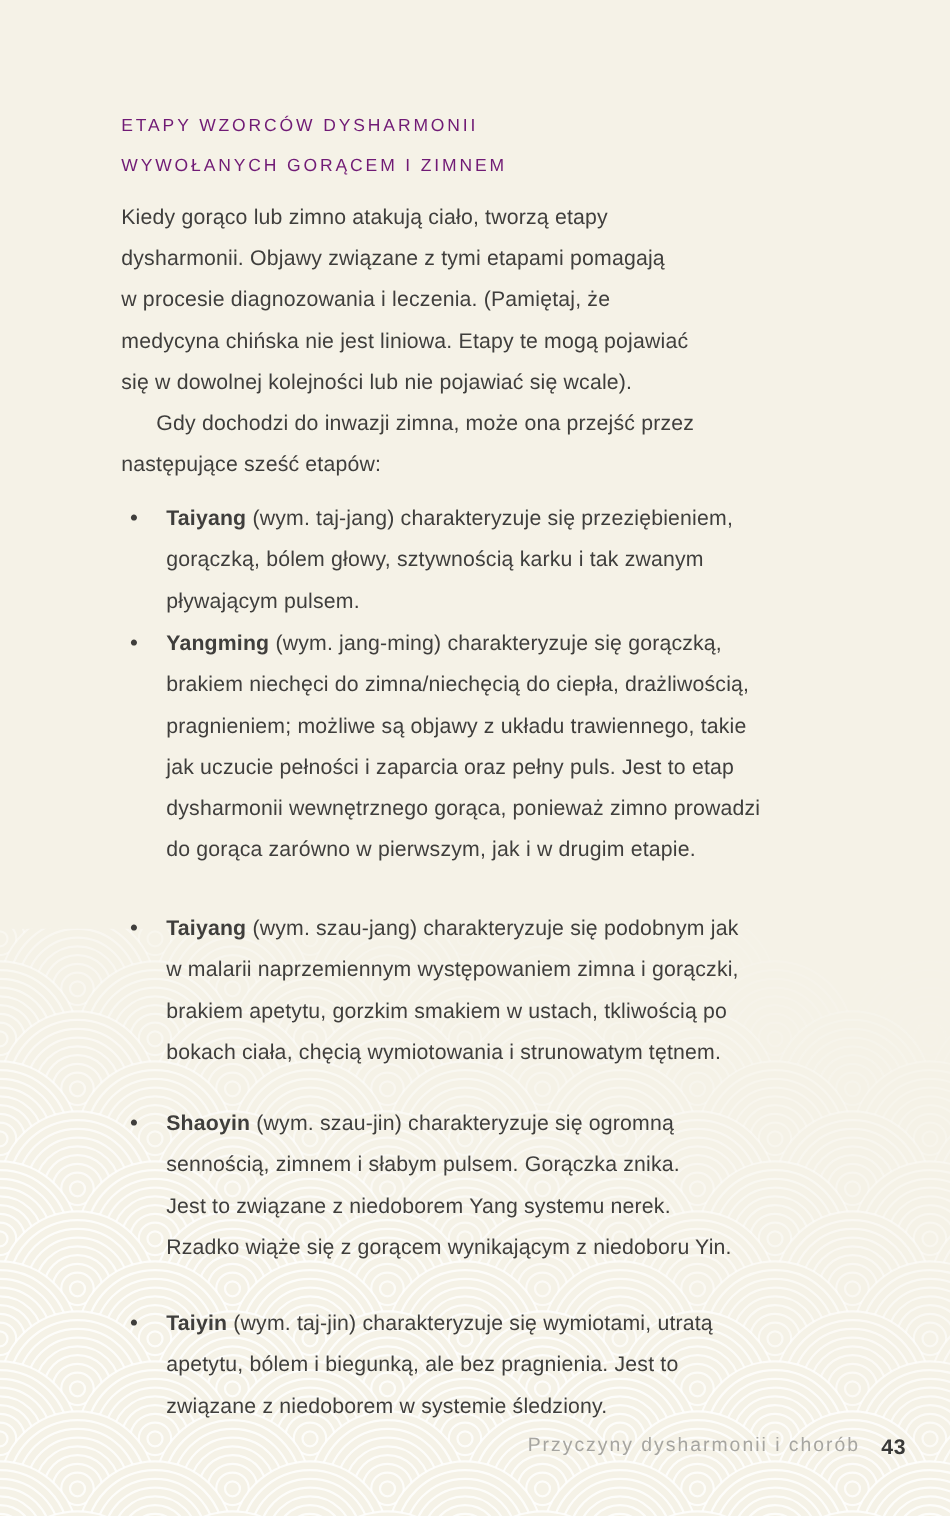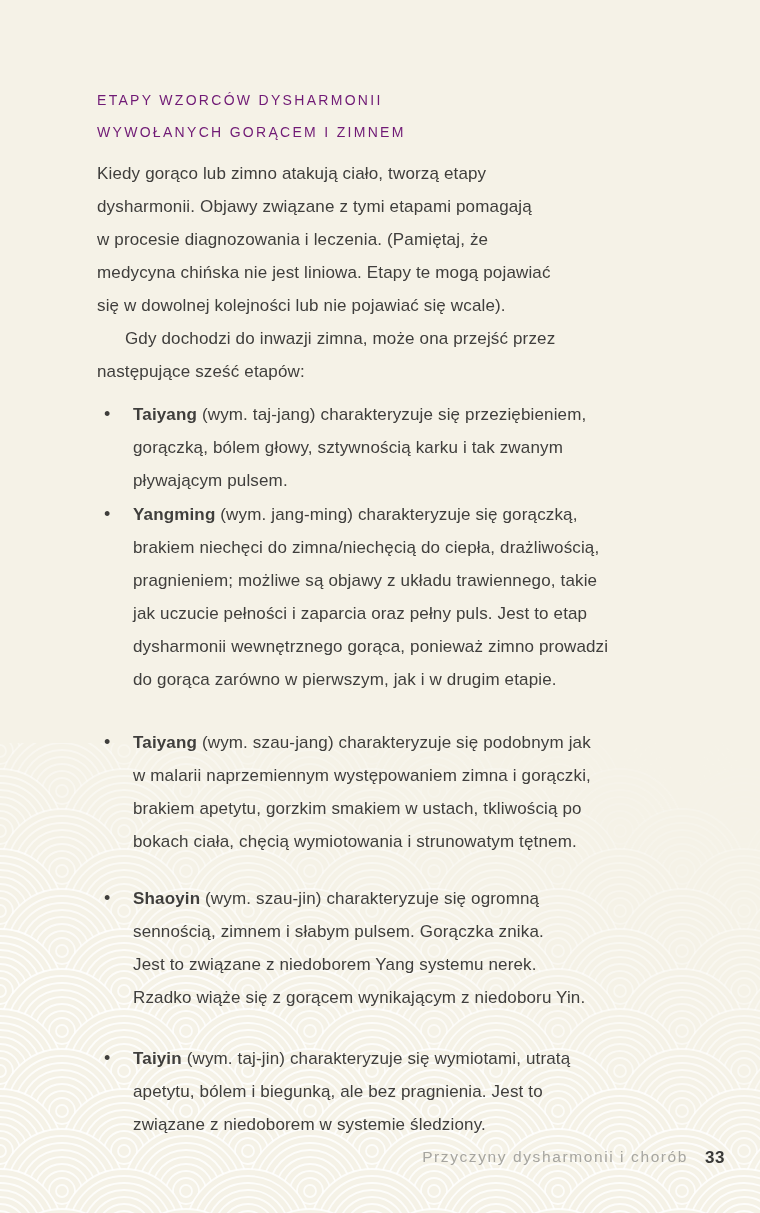--- a/index.html
+++ b/index.html
@@ -1469,16 +1469,16 @@
         <span class="term">Taiyin</span><span class="rest"> (wym. taj-jin) charakteryzuje się wymiotami, utratą
 apetytu, bólem i biegunką, ale bez pragnienia. Jest to
 związane z niedoborem w systemie śledziony.</span>
       </li>
     </ul>
 
   </div>
 
   <div class="footer">
     <span class="running-title">Przyczyny dysharmonii i chorób</span>
-    <span class="page-number">33</span>
+    <span class="page-number">43</span>
   </div>
 
 </div>
 
 </body></html>

